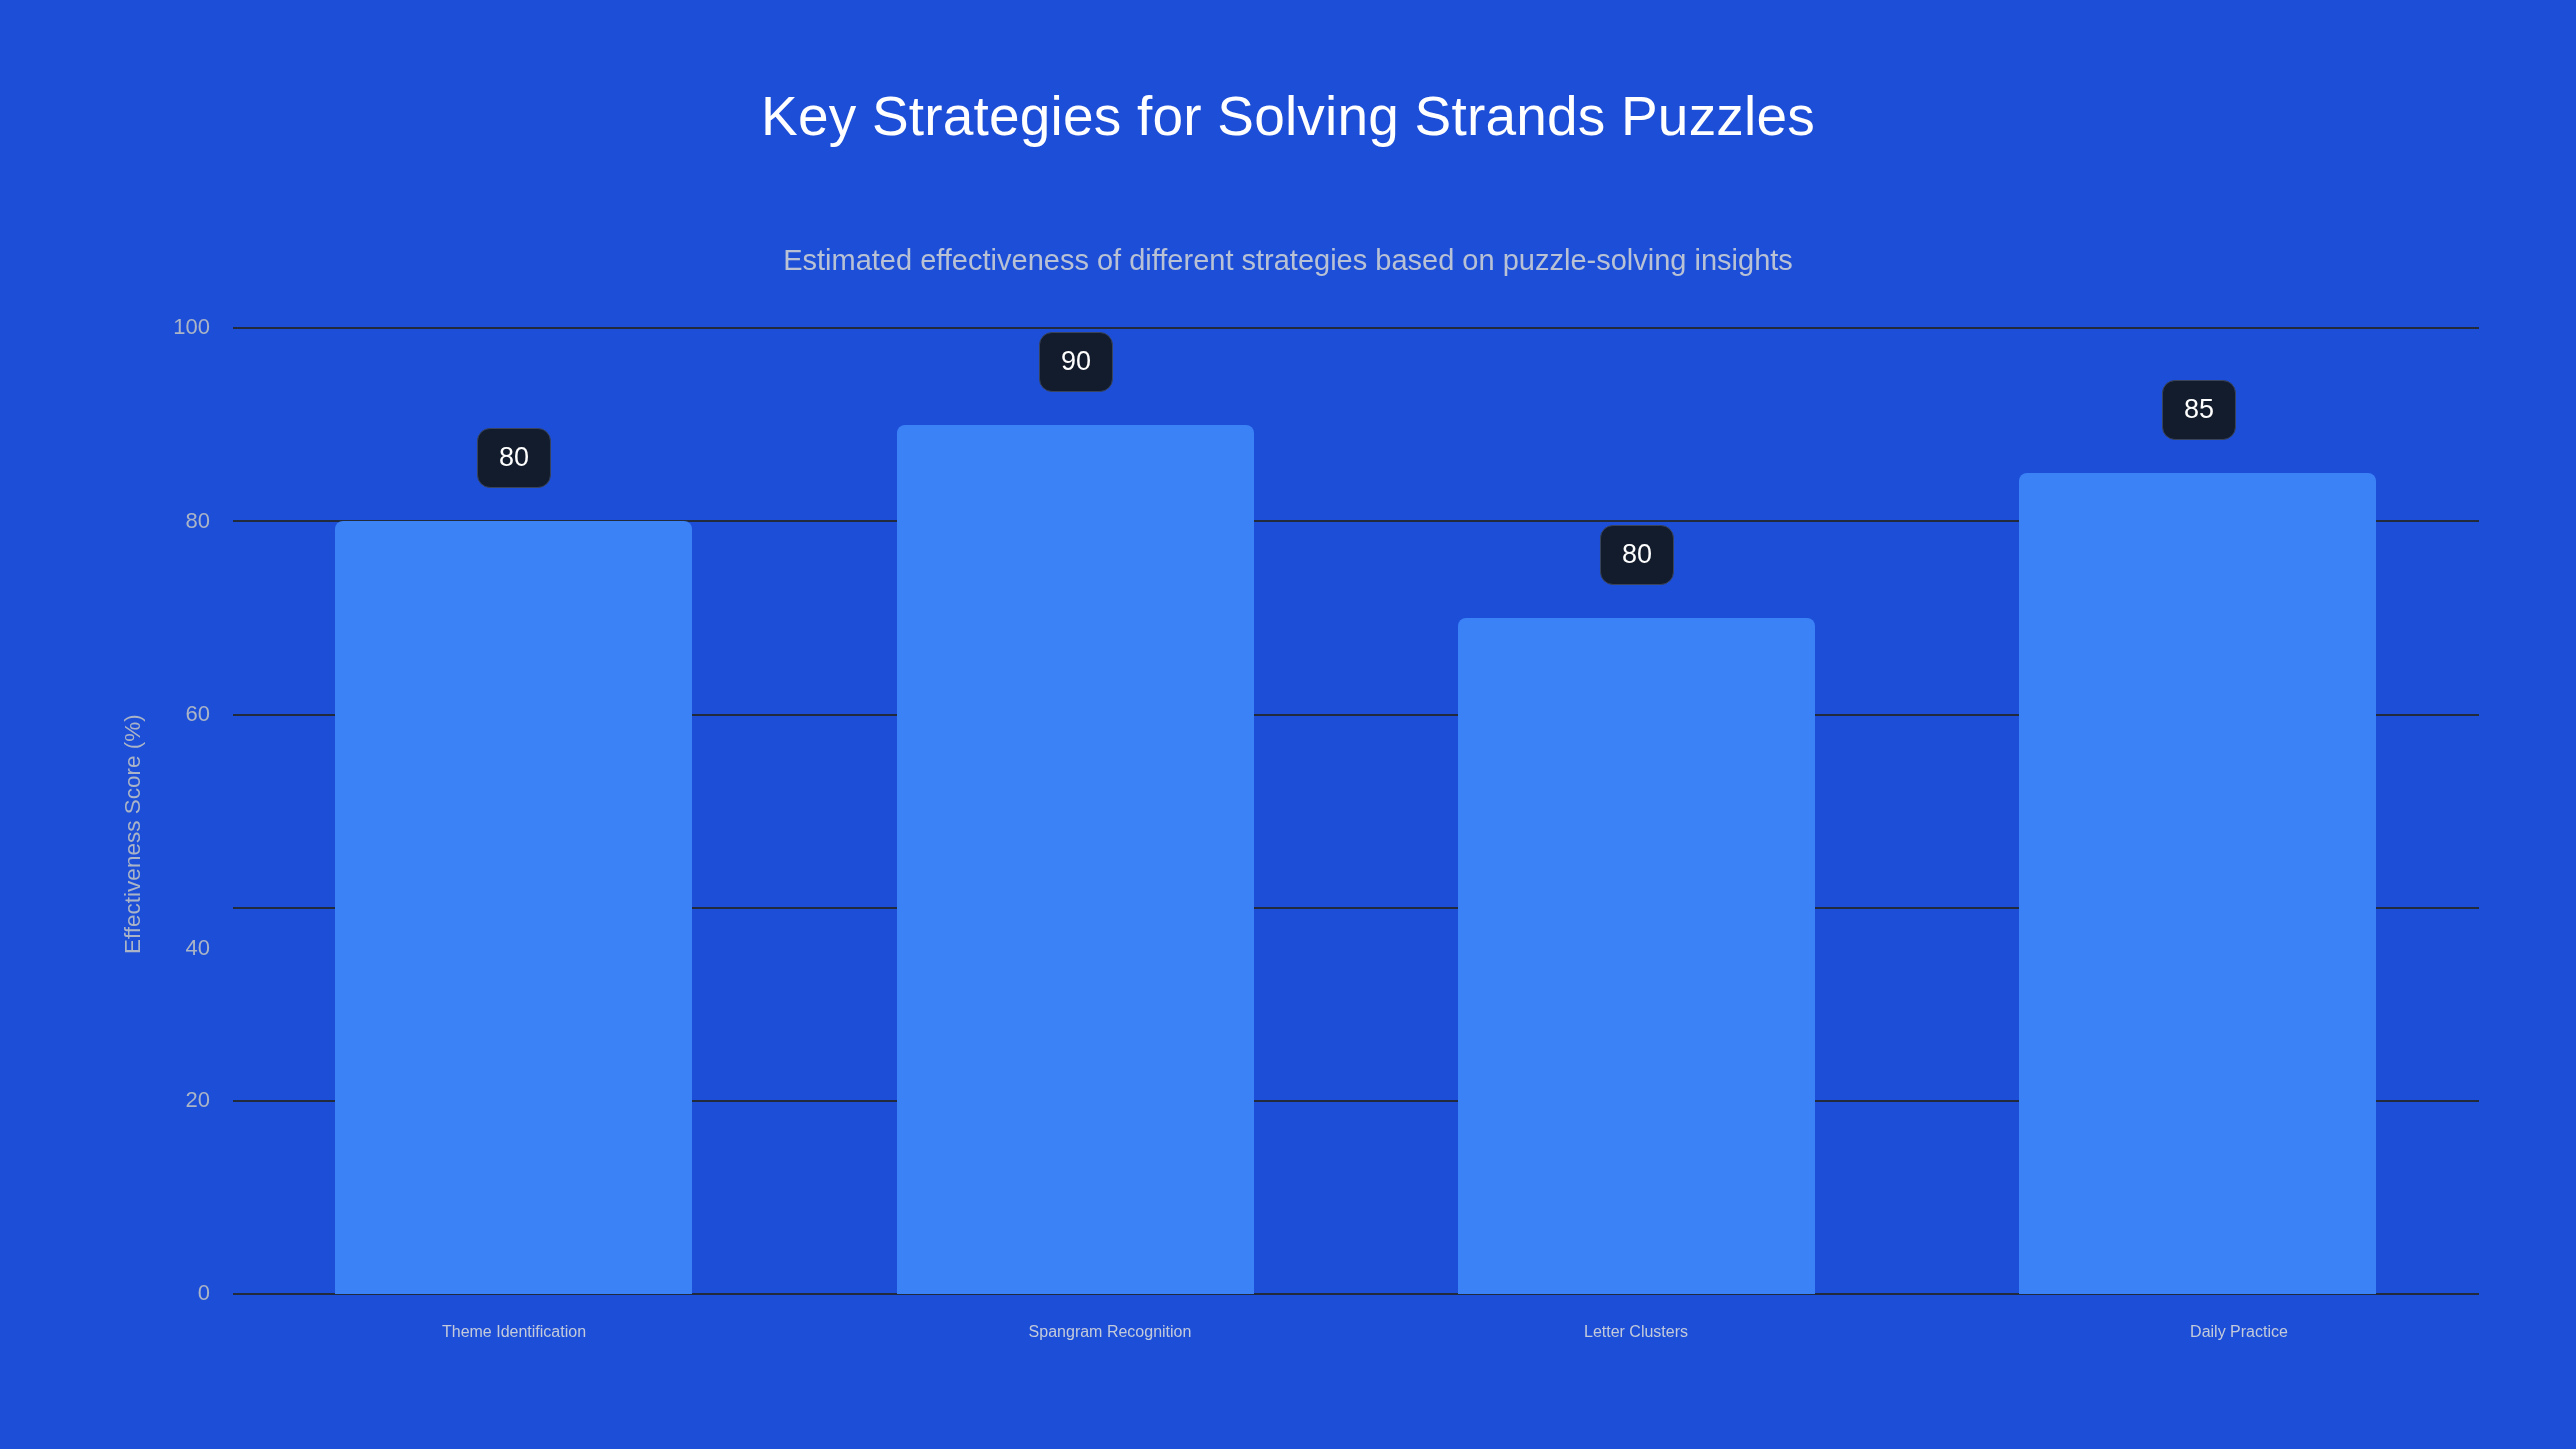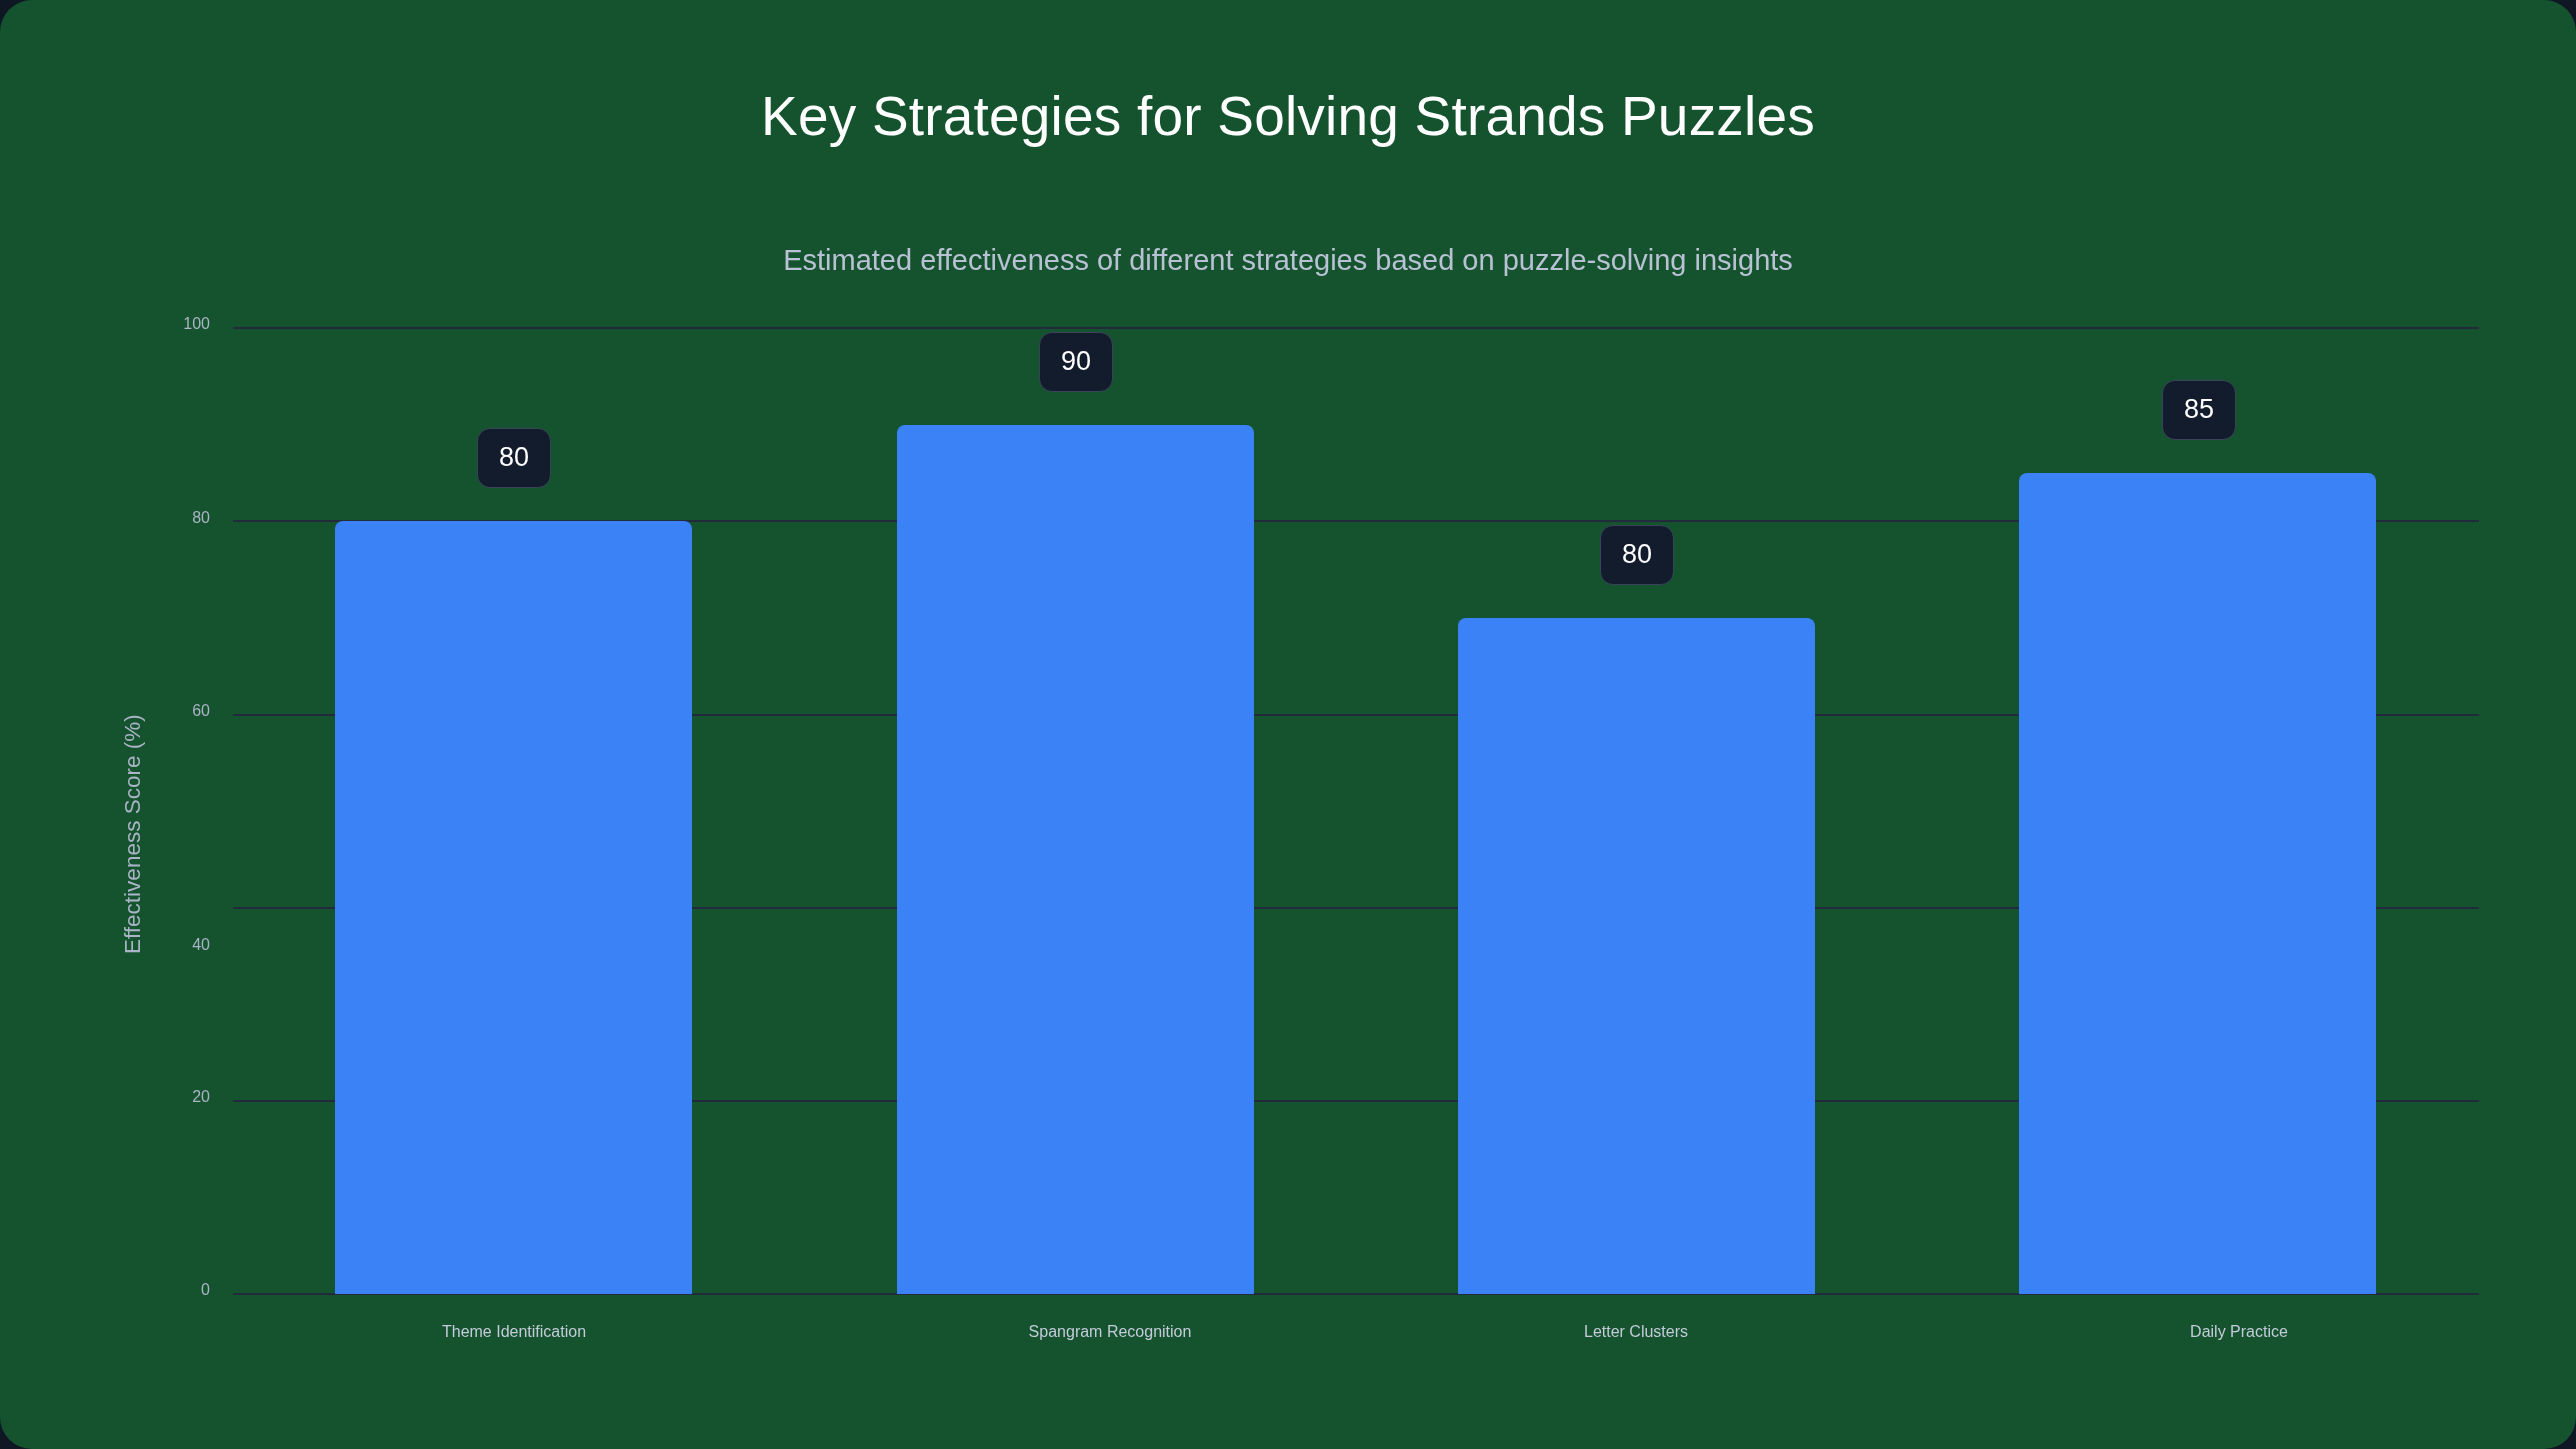--- a/index.html
+++ b/index.html
@@ -6,22 +6,21 @@
   html, body {
     width:2576px; height:1449px;
     background:#0f1724;
     font-family:"Liberation Sans", sans-serif;
     overflow:hidden;
   }
 
   #chart-root {
     position:relative;
     width:2576px; height:1449px;
-    background:#14532d;
-    border-radius:32px;
+    background:#1d4ed8;
   }
 
   
   #chart-title {
     position:absolute;
     left:0; right:0; top:89px;
     text-align:center;
     font-size:55px;
     font-weight:400;
     letter-spacing:0.2px;
@@ -55,21 +54,21 @@
     height:1.6px;
     background:#222b3b;
   }
 
   
   #y-axis-ticks { position:absolute; left:0; top:0; width:2576px; height:1449px; }
   .y-tick-label {
     position:absolute;
     right:2137px;          
     text-align:right;
-    font-size:16px;
+    font-size:22px;
     color:#aab4c6;
     line-height:1;
     white-space:nowrap;
   }
   .y-tick-label {
     left:121px;
     width:89px;
     right:auto;
   }
 

